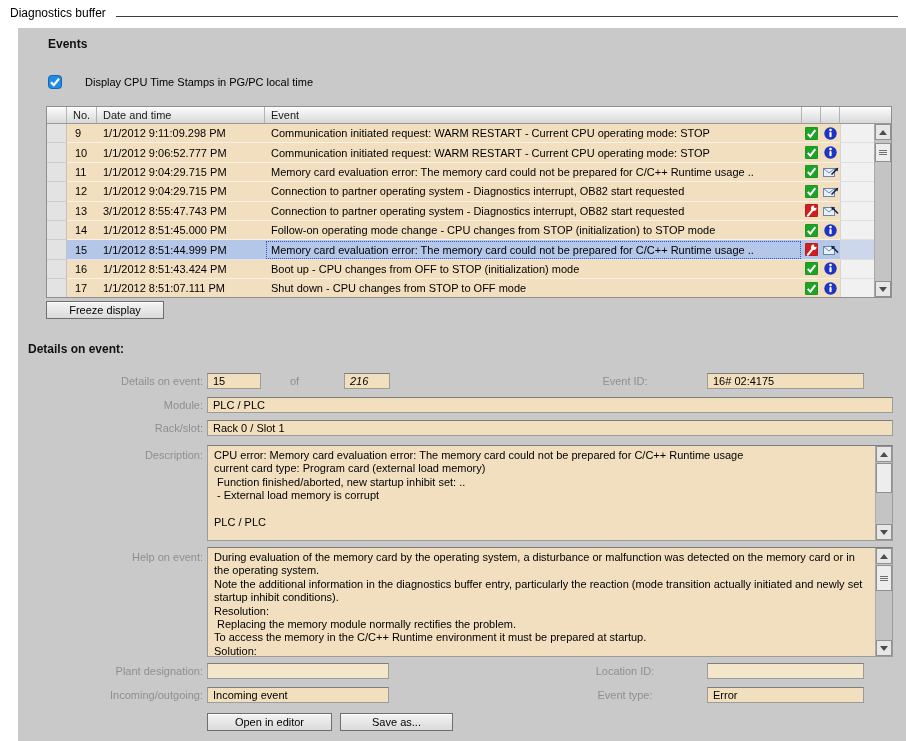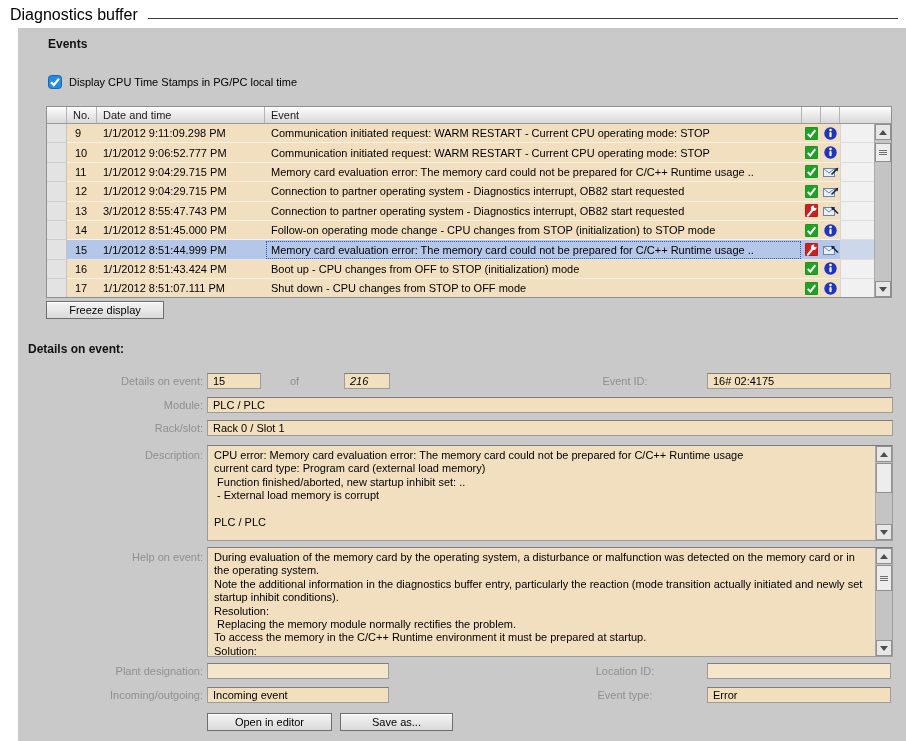--- a/index.html
+++ b/index.html
@@ -1,32 +1,32 @@
 <!DOCTYPE html>
 <html><head>
 <meta charset="utf-8">
 <style>
   * { margin:0; padding:0; box-sizing:border-box; }
   html,body { width:906px; height:741px; background:#ffffff;
               font-family:"Liberation Sans", sans-serif; font-size:11px; color:#000; overflow:hidden; }
 
   
   .titlebar { position:absolute; left:10px; top:6px; width:888px; display:flex; align-items:center; }
-  .titlebar .ttl { font-size:16px; white-space:nowrap; }
+  .titlebar .ttl { font-size:12px; white-space:nowrap; }
   .titlebar .rule { flex:1; height:1px; background:#3c3c3c; margin-left:10px; margin-top:6px; }
 
   
   .panel { position:absolute; left:18px; top:28px; width:888px; height:713px; background:#c9c9c9; }
 
   .sec-head { position:absolute; font-weight:bold; font-size:12px; color:#111; }
   #events-head { left:30px; top:9px; }
   #details-head { left:10px; top:314px; }
 
   
-  .cbrow { position:absolute; left:30px; top:47px; display:flex; align-items:center; gap:7px; }
+  .cbrow { position:absolute; left:30px; top:47px; display:flex; align-items:center; gap:23px; }
   .cbrow svg { display:block; }
 
   
   .evt-table { position:absolute; left:28px; top:78px; width:846px; height:192px;
                border:1px solid #8f8f8f; background:#f1dfc0; }
   .thead { display:flex; height:17px; background:linear-gradient(#fdfdfd,#d8d8d8);
            border-bottom:1px solid #9a9a9a; }
   .thead .hc { border-right:1px solid #b3b3b3; display:flex; align-items:center;
                padding-left:6px; color:#1a1a1a; overflow:hidden; white-space:nowrap; }
   .tbody { position:absolute; left:0; top:17px; right:17px; bottom:0; overflow:hidden; }
@@ -75,21 +75,21 @@
   .frow { position:absolute; left:0; width:888px; height:18px; }
   #row-details  { top:345px; }
   #row-module   { top:369px; }
   #row-rack     { top:392px; }
   #row-plant    { top:635px; }
   #row-incoming { top:659px; }
   .f-main { left:189px; width:686px; }
   .f-sm   { left:189px; width:54px; }
   .f-of   { left:326px; width:46px;font-style:italic; }
   .of-lbl { position:absolute; left:272px; top:2px; color:#8f8f8f; }
-  .f-r    { left:689px; width:184px; }
+  .f-r    { left:689px; width:157px; }
   .f-half { left:189px; width:182px; }
 
   .bigbox { position:absolute; left:189px; width:686px; background:#f1dfc0; border:1px solid #9c9c9c; border-top-color:#7d7d7d; }
   #desc-box { top:417px; height:96px; }
   #help-box { top:519px; height:110px; }
   .bigbox .txt { position:absolute; left:0; top:0; right:17px; bottom:0; padding:3px 4px 0 6px;
                  white-space:pre-wrap; line-height:13.4px; overflow:hidden; }
   .bigbox .vsb { top:0; right:0; bottom:0; border-left:1px solid #aaaaaa; }
   #desc-box .thumb { top:17px; height:30px; }
   #help-box .thumb { top:17px; height:26px; }

